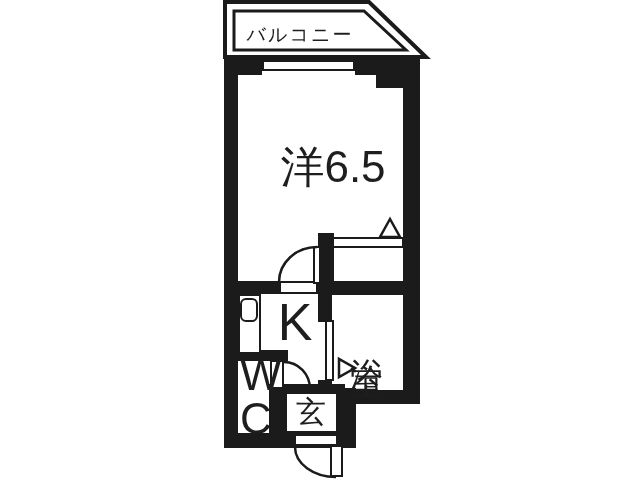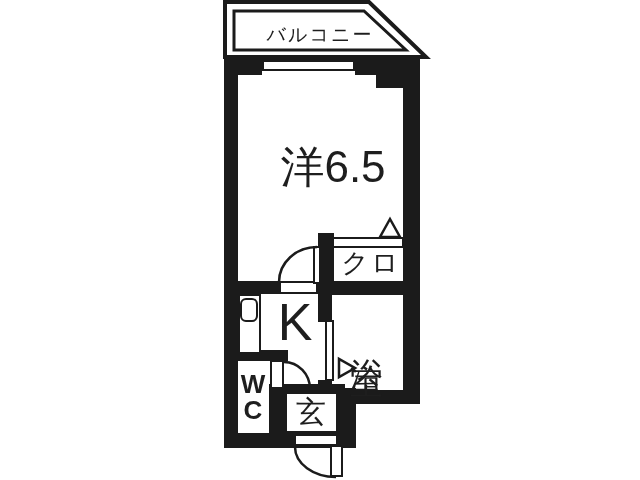--- a/index.html
+++ b/index.html
@@ -3,26 +3,26 @@
 <meta charset="utf-8">
 <style>
   html,body{margin:0;padding:0;background:#ffffff;}
   .stage{position:relative;width:640px;height:480px;background:#ffffff;overflow:hidden;
          font-family:"Liberation Sans","DejaVu Sans",sans-serif;color:#1e1e1e;}
   .w{position:absolute;background:#1b1b1b;}                 
   .op{position:absolute;background:#ffffff;}                
   .leaf{position:absolute;background:#ffffff;border:2px solid #1b1b1b;box-sizing:border-box;}
   .thinbox{position:absolute;background:#ffffff;border:2px solid #1b1b1b;box-sizing:border-box;}
   .lbl{position:absolute;transform:translate(-50%,-50%);white-space:nowrap;line-height:1;}
-  .lbl-balcony{font-size:19px;letter-spacing:2px;margin-left:20px;}
+  .lbl-balcony{font-size:19px;letter-spacing:2px;}
   .lbl-room{font-size:44px;}
   .lbl-closet{font-size:27px;letter-spacing:2px;}
   .lbl-kitchen{font-size:52px;}
   .lbl-bath{font-size:33px;writing-mode:vertical-rl;text-orientation:upright;letter-spacing:5px;white-space:normal;}
-  .lbl-wc{font-size:26px;width:26px;word-break:break-all;white-space:normal;text-align:center;line-height:1.0;font-weight:bold;}
+  .lbl-wc{font-size:44px;width:26px;word-break:break-all;white-space:normal;text-align:center;line-height:1.0;}
   .lbl-genkan{font-size:30px;}
   svg.overlay{position:absolute;left:0;top:0;z-index:3;pointer-events:none;}
   .z1{z-index:1}.z2{z-index:2}.z4{z-index:4;position:absolute;}
 </style>
 </head>
 <body>
 
 <div class="stage">
 
   <div class="w z1" style="left:224px;top:57px;width:14px;height:391px;"></div>
@@ -69,19 +69,18 @@
     <path d="M279,282 A38,35 0 0 1 317,247" fill="none" stroke="#1b1b1b" stroke-width="2.5"></path>
     <path d="M284,362 A26,27 0 0 1 310,389" fill="none" stroke="#1b1b1b" stroke-width="2.5"></path>
     <path d="M295,447 A41,30 0 0 0 336,477" fill="none" stroke="#1b1b1b" stroke-width="2.5"></path>
 
     <polygon points="380,237 400,237 390,219" fill="#ffffff" stroke="#1b1b1b" stroke-width="2.5"></polygon>
     <polygon points="339,359 339,377 355,368" fill="#ffffff" stroke="#1b1b1b" stroke-width="2.5"></polygon>
   </svg>
 
   <div class="lbl lbl-balcony z4" style="left:300px;top:34px;">バルコニー</div>
   <div class="lbl lbl-room z4" style="left:333px;top:167px;">洋6.5</div>
-  <div class="lbl lbl-closet z4" style="left:371px;top:263px;">クロ</div>
   <div class="lbl lbl-kitchen z4" style="left:295px;top:322px;">K</div>
   <div class="lbl lbl-bath z4" style="left:367px;top:337px;">浴室</div>
   <div class="lbl lbl-wc z4" style="left:253px;top:397px;">WC</div>
   <div class="lbl lbl-genkan z4" style="left:311px;top:412px;">玄</div>
 
 </div>
 
 </body></html>

